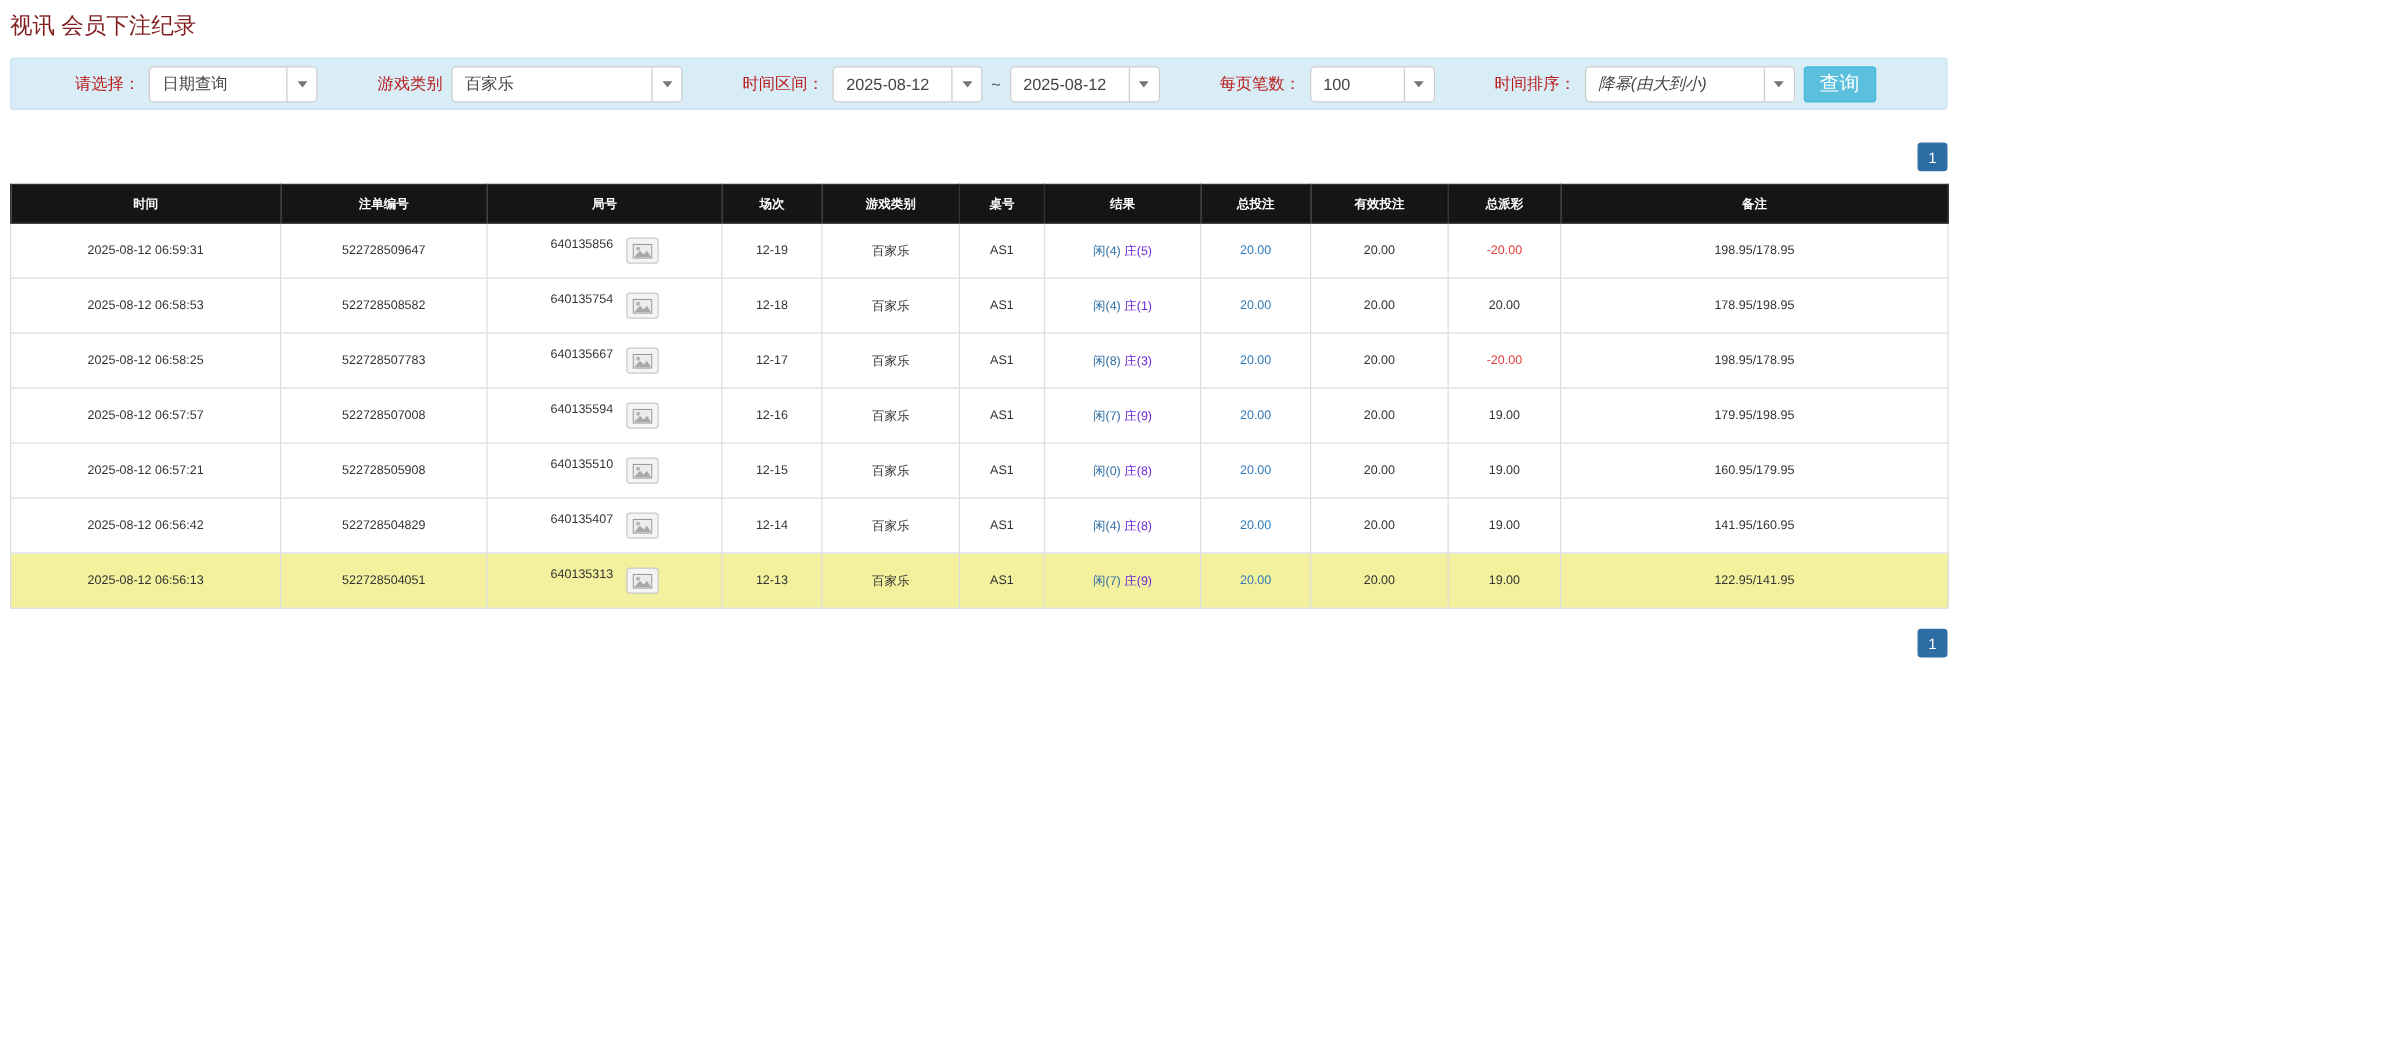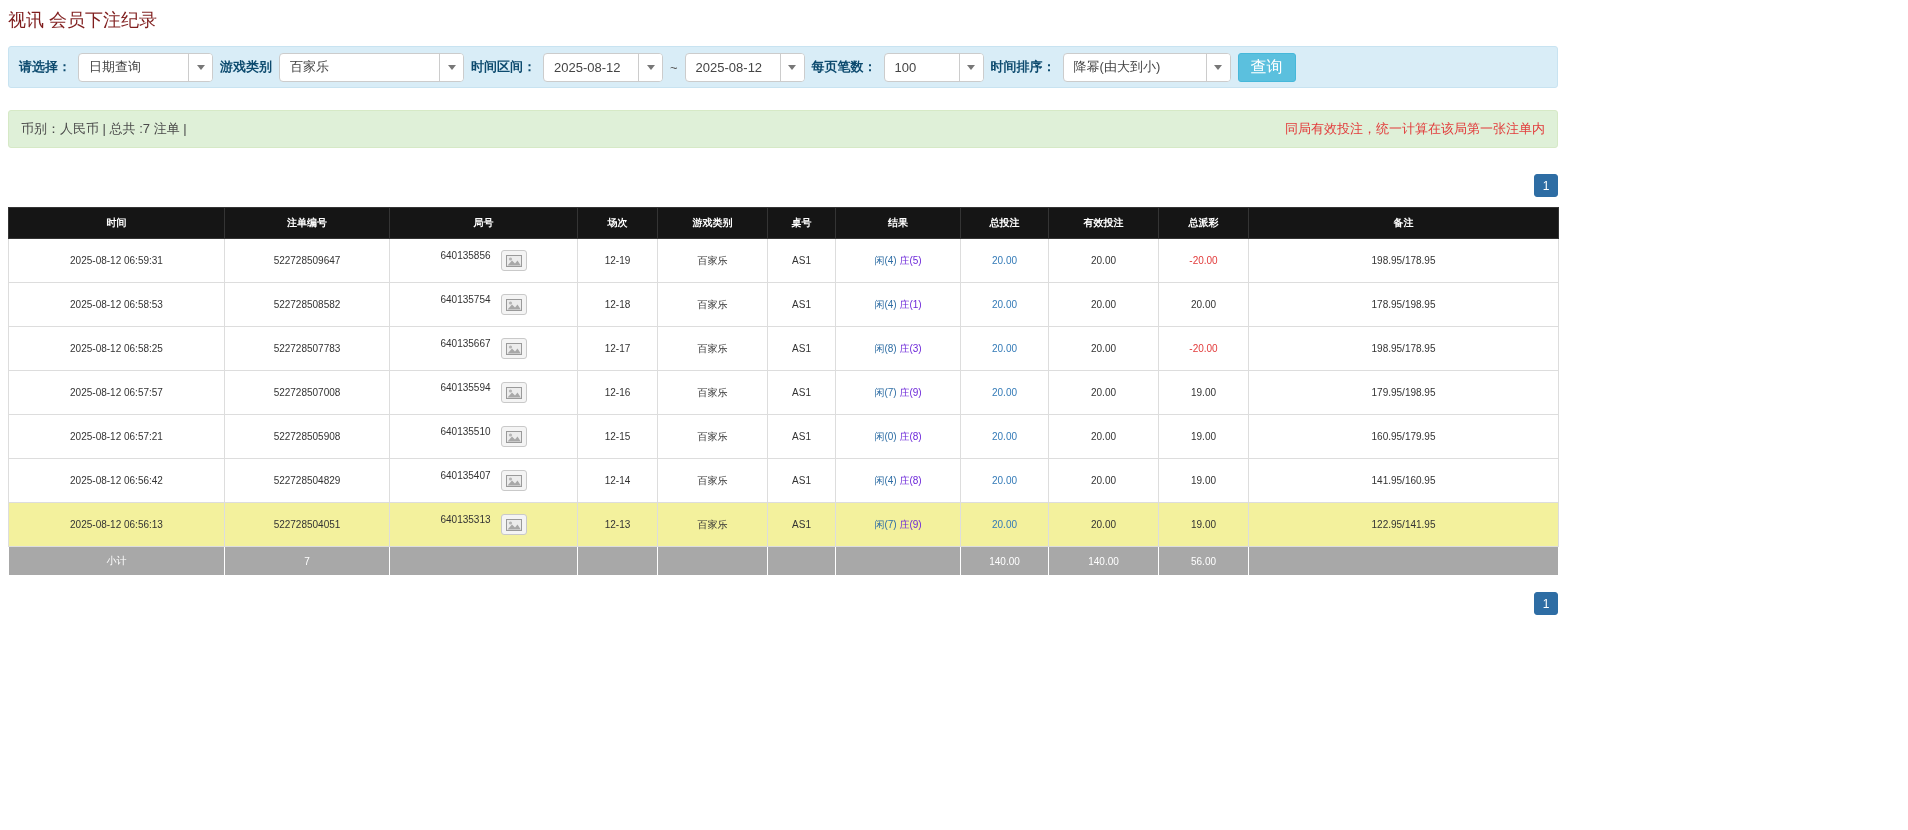--- a/index.html
+++ b/index.html
@@ -24,23 +24,24 @@
     background: #d9edf7;
     border: 1px solid #c8e3f1;
     border-radius: 3px;
     padding: 6px 10px;
     display: flex;
     align-items: center;
     gap: 7px;
     height: 42px;
   }
   .filter-label {
-    color: #0c4a6e;
-    font-weight: bold;
+    color: #b91c1c;
+    font-weight: normal;
     white-space: nowrap;
+    margin-left: 41px;
   }
   .select {
     display: flex;
     align-items: stretch;
     background: #fff;
     border: 1px solid #ccc;
     border-radius: 4px;
     height: 29px;
     cursor: pointer;
     overflow: hidden;
@@ -65,21 +66,21 @@
   .caret {
     width: 0; height: 0;
     border-left: 4px solid transparent;
     border-right: 4px solid transparent;
     border-top: 5px solid #777;
   }
   .w1 { width: 135px; }
   .w2 { width: 185px; }
   .w3 { width: 120px; }
   .w5 { width: 100px; }
-  .w6 { width: 168px; }
+  .w6 { width: 168px; font-style: italic; }
   .tilde { color: #555; }
   .btn-search {
     background: #5bc0de;
     border: 1px solid #46b8da;
     color: #fff;
     font-size: 16px;
     border-radius: 3px;
     height: 29px;
     padding: 0 12px;
     cursor: pointer;
@@ -229,24 +230,20 @@
     <div class="select w6">
       <span class="select-value">降幂(由大到小)</span>
       <span class="caret-box">
           <span class="caret"></span>
         </span>
     </div>
 
     <button class="btn-search">查询</button>
   </div>
 
-  <div class="summary-bar">
-    <span class="summary-left">币别：人民币 | 总共 :7 注单 |</span>
-    <span class="summary-right">同局有效投注，统一计算在该局第一张注单内</span>
-  </div>
 
   <div class="pagination-row">
     <div class="page-btn">1</div>
   </div>
 
   <table class="data-table">
     <colgroup>
       <col style="width:216px">
         <col style="width:165px">
         <col style="width:188px">
@@ -459,33 +456,20 @@
       <span class="result-player">闲(7)</span>
       <span class="result-banker">庄(9)</span>
     </td>
     <td><a class="bet-link">20.00</a></td>
     <td>20.00</td>
     <td>19.00</td>
     <td>122.95/141.95</td>
   </tr>
       </tbody>
     <tfoot>
-      <tr>
-        <td>小计</td>
-        <td>7</td>
-        <td></td>
-        <td></td>
-        <td></td>
-        <td></td>
-        <td></td>
-        <td>140.00</td>
-        <td>140.00</td>
-        <td>56.00</td>
-        <td></td>
-      </tr>
     </tfoot>
   </table>
 
   <div class="pagination-row bottom">
     <div class="page-btn">1</div>
   </div>
 
 </div>
 
 </body></html>

